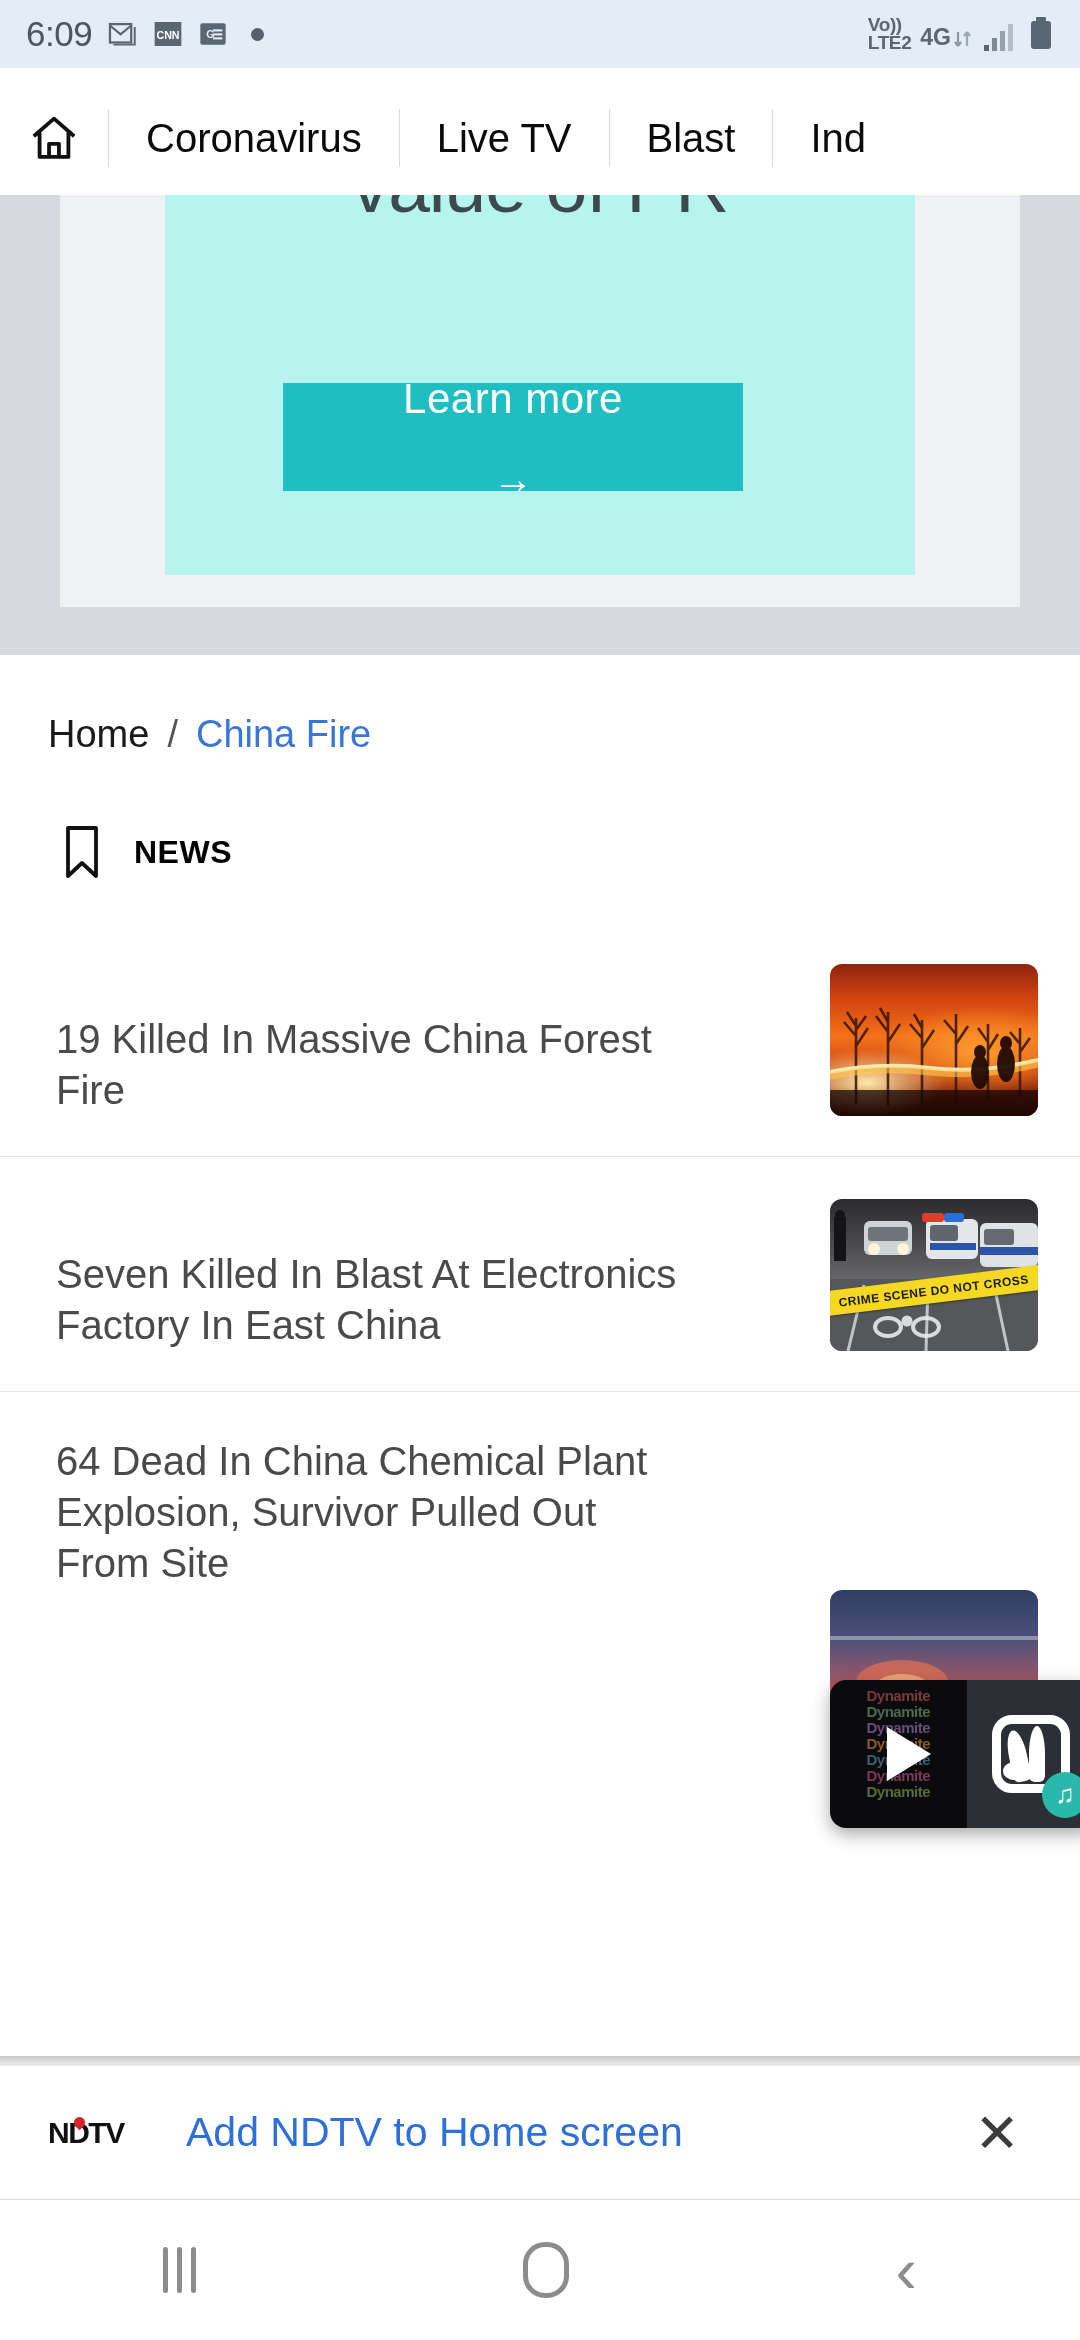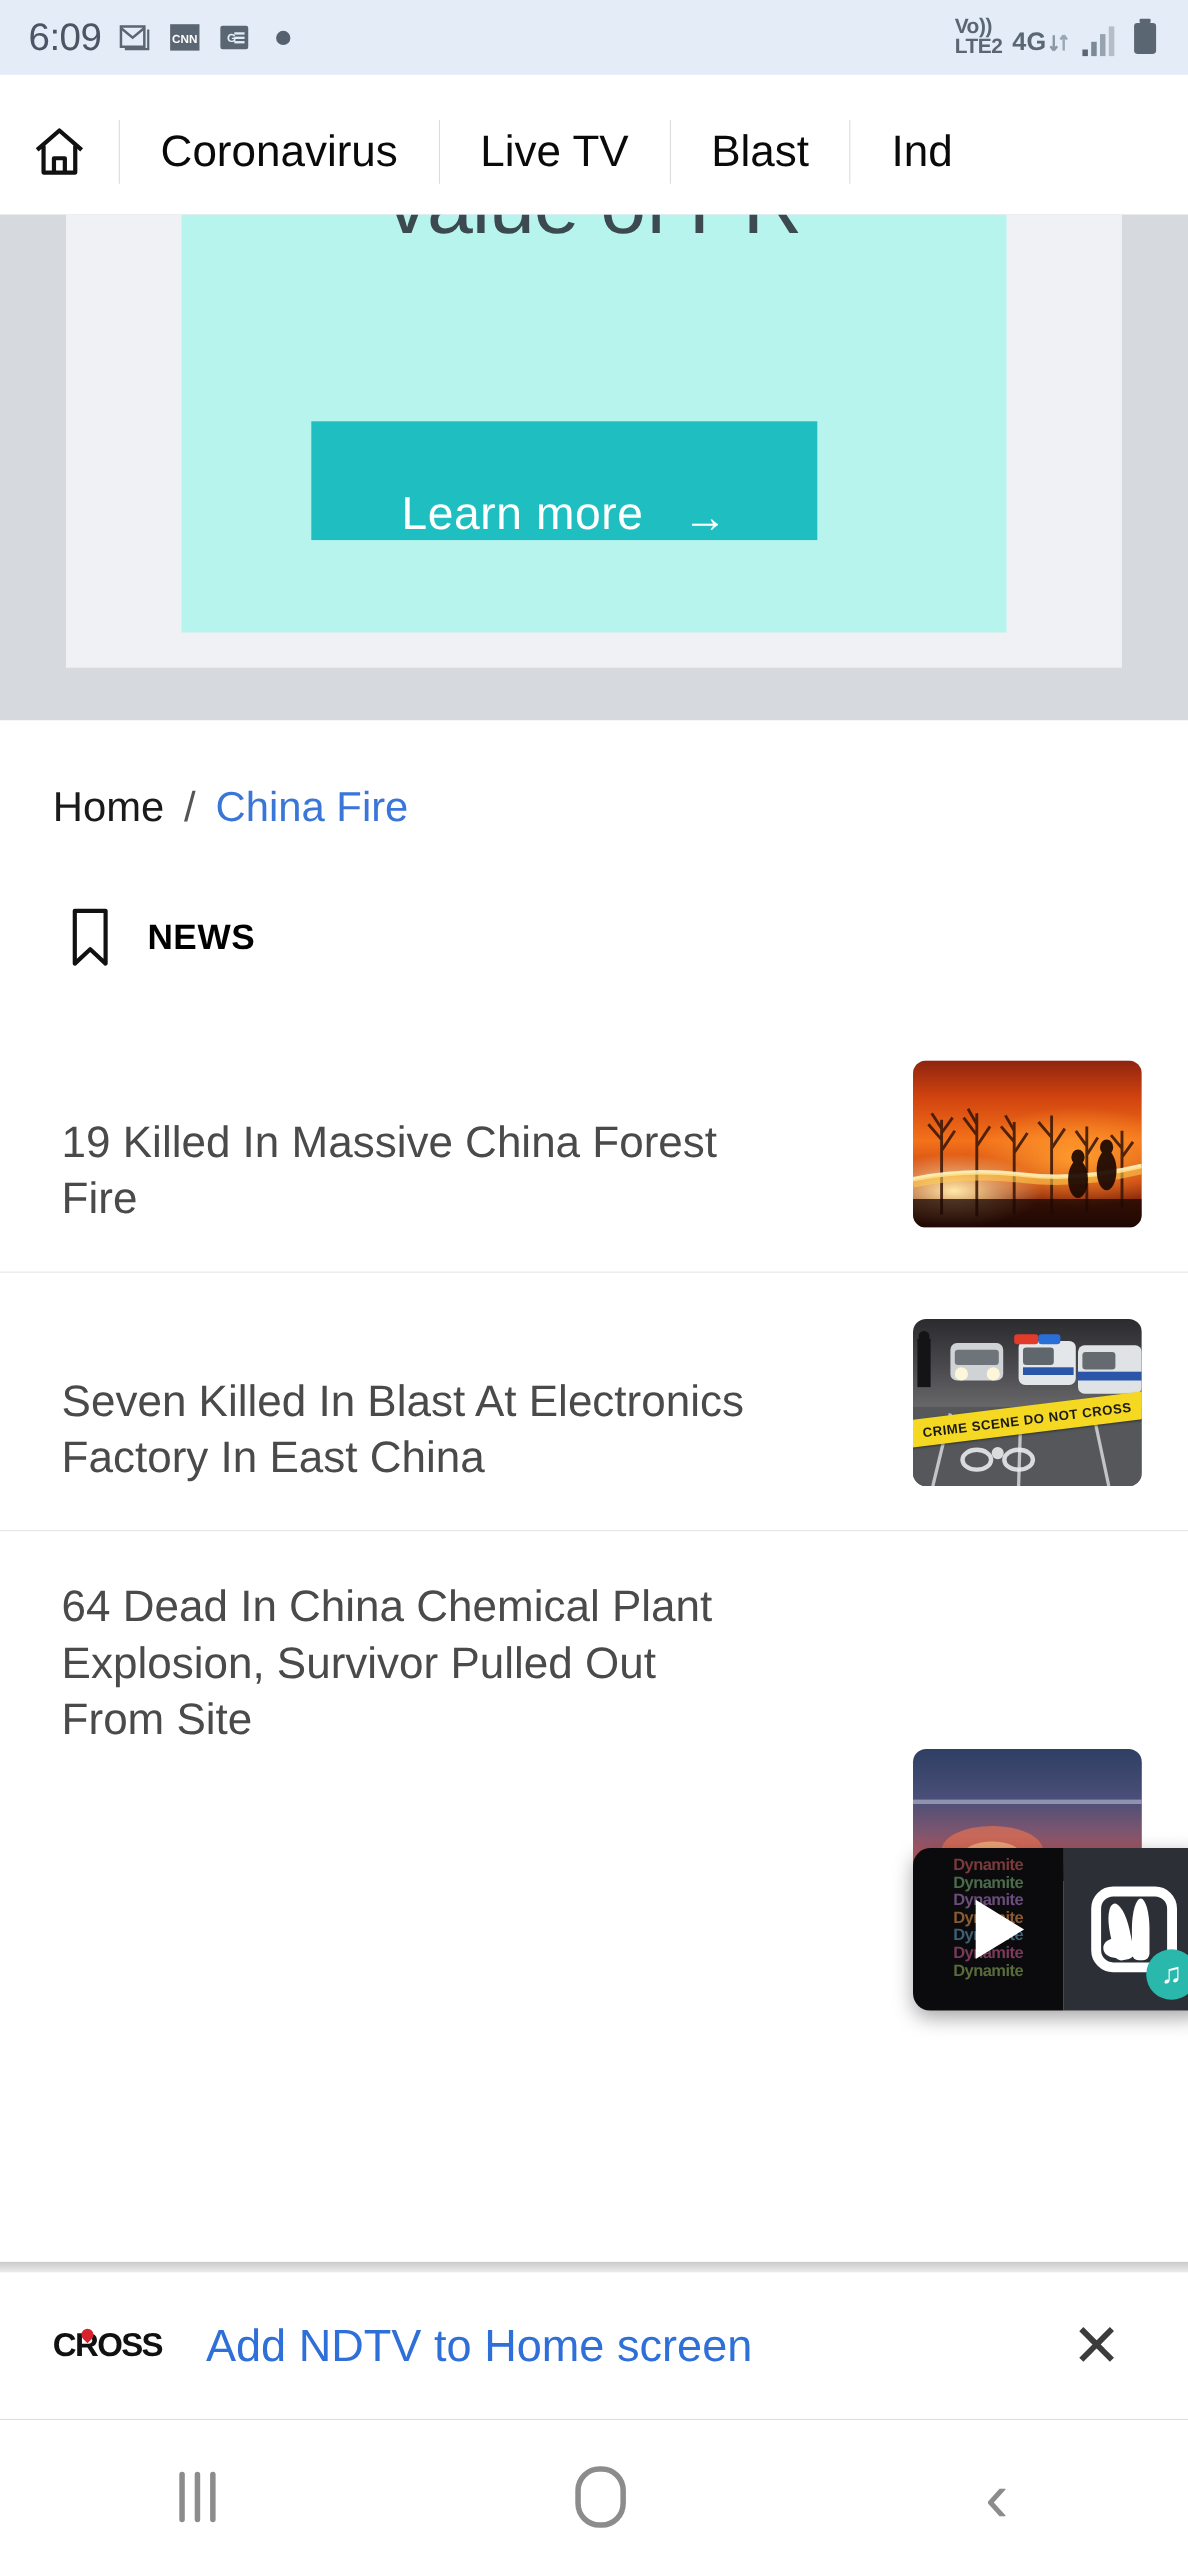--- a/index.html
+++ b/index.html
@@ -48,22 +48,23 @@
   .ad-inner{
     position:absolute; left:105px; top:0; width:750px; height:380px;
     background:#b8f4ee; overflow:hidden;
   }
   .ad-headline{
     position:absolute; left:0; right:0; top:-52px; text-align:center;
     font-size:75px; color:#3c4a50; letter-spacing:-1px; white-space:nowrap;
   }
   .ad-btn{
     position:absolute; left:118px; top:188px; width:460px; height:108px;
-    background:#1fbfc1; display:flex; align-items:flex-end; justify-content:center;
+    background:#1fbfc1; display:flex; align-items:center; justify-content:center;
     gap:36px;
+    flex-direction:column;
   }
   .ad-btn-label{ color:#fff; font-size:42px; letter-spacing:0.5px; }
   .ad-btn-arrow{ color:#fff; font-size:40px; line-height:1; }
 
   
   .content{ flex:1 1 auto; background:#fff; position:relative; overflow:hidden; }
 
   .breadcrumb{
     padding:58px 48px 0 48px; display:flex; align-items:flex-start; gap:18px;
     font-size:38px;
@@ -399,21 +400,21 @@
           </div>
         </div>
       </div>
 
     </div>
   </div>
 
   <div class="banner-sep"></div>
   <div class="banner">
     <div class="ndtv-logo">
-      <span class="ndtv-text">CROSS</span>
+      <span class="ndtv-text">NDTV</span>
       <span class="ndtv-dot"></span>
     </div>
     <div class="banner-text">Add NDTV to Home screen</div>
     <div class="banner-close">✕</div>
   </div>
 
   <div class="sysnav">
     <div class="sn-recent">
       <div class="sn-bar"></div>
       <div class="sn-bar"></div>

